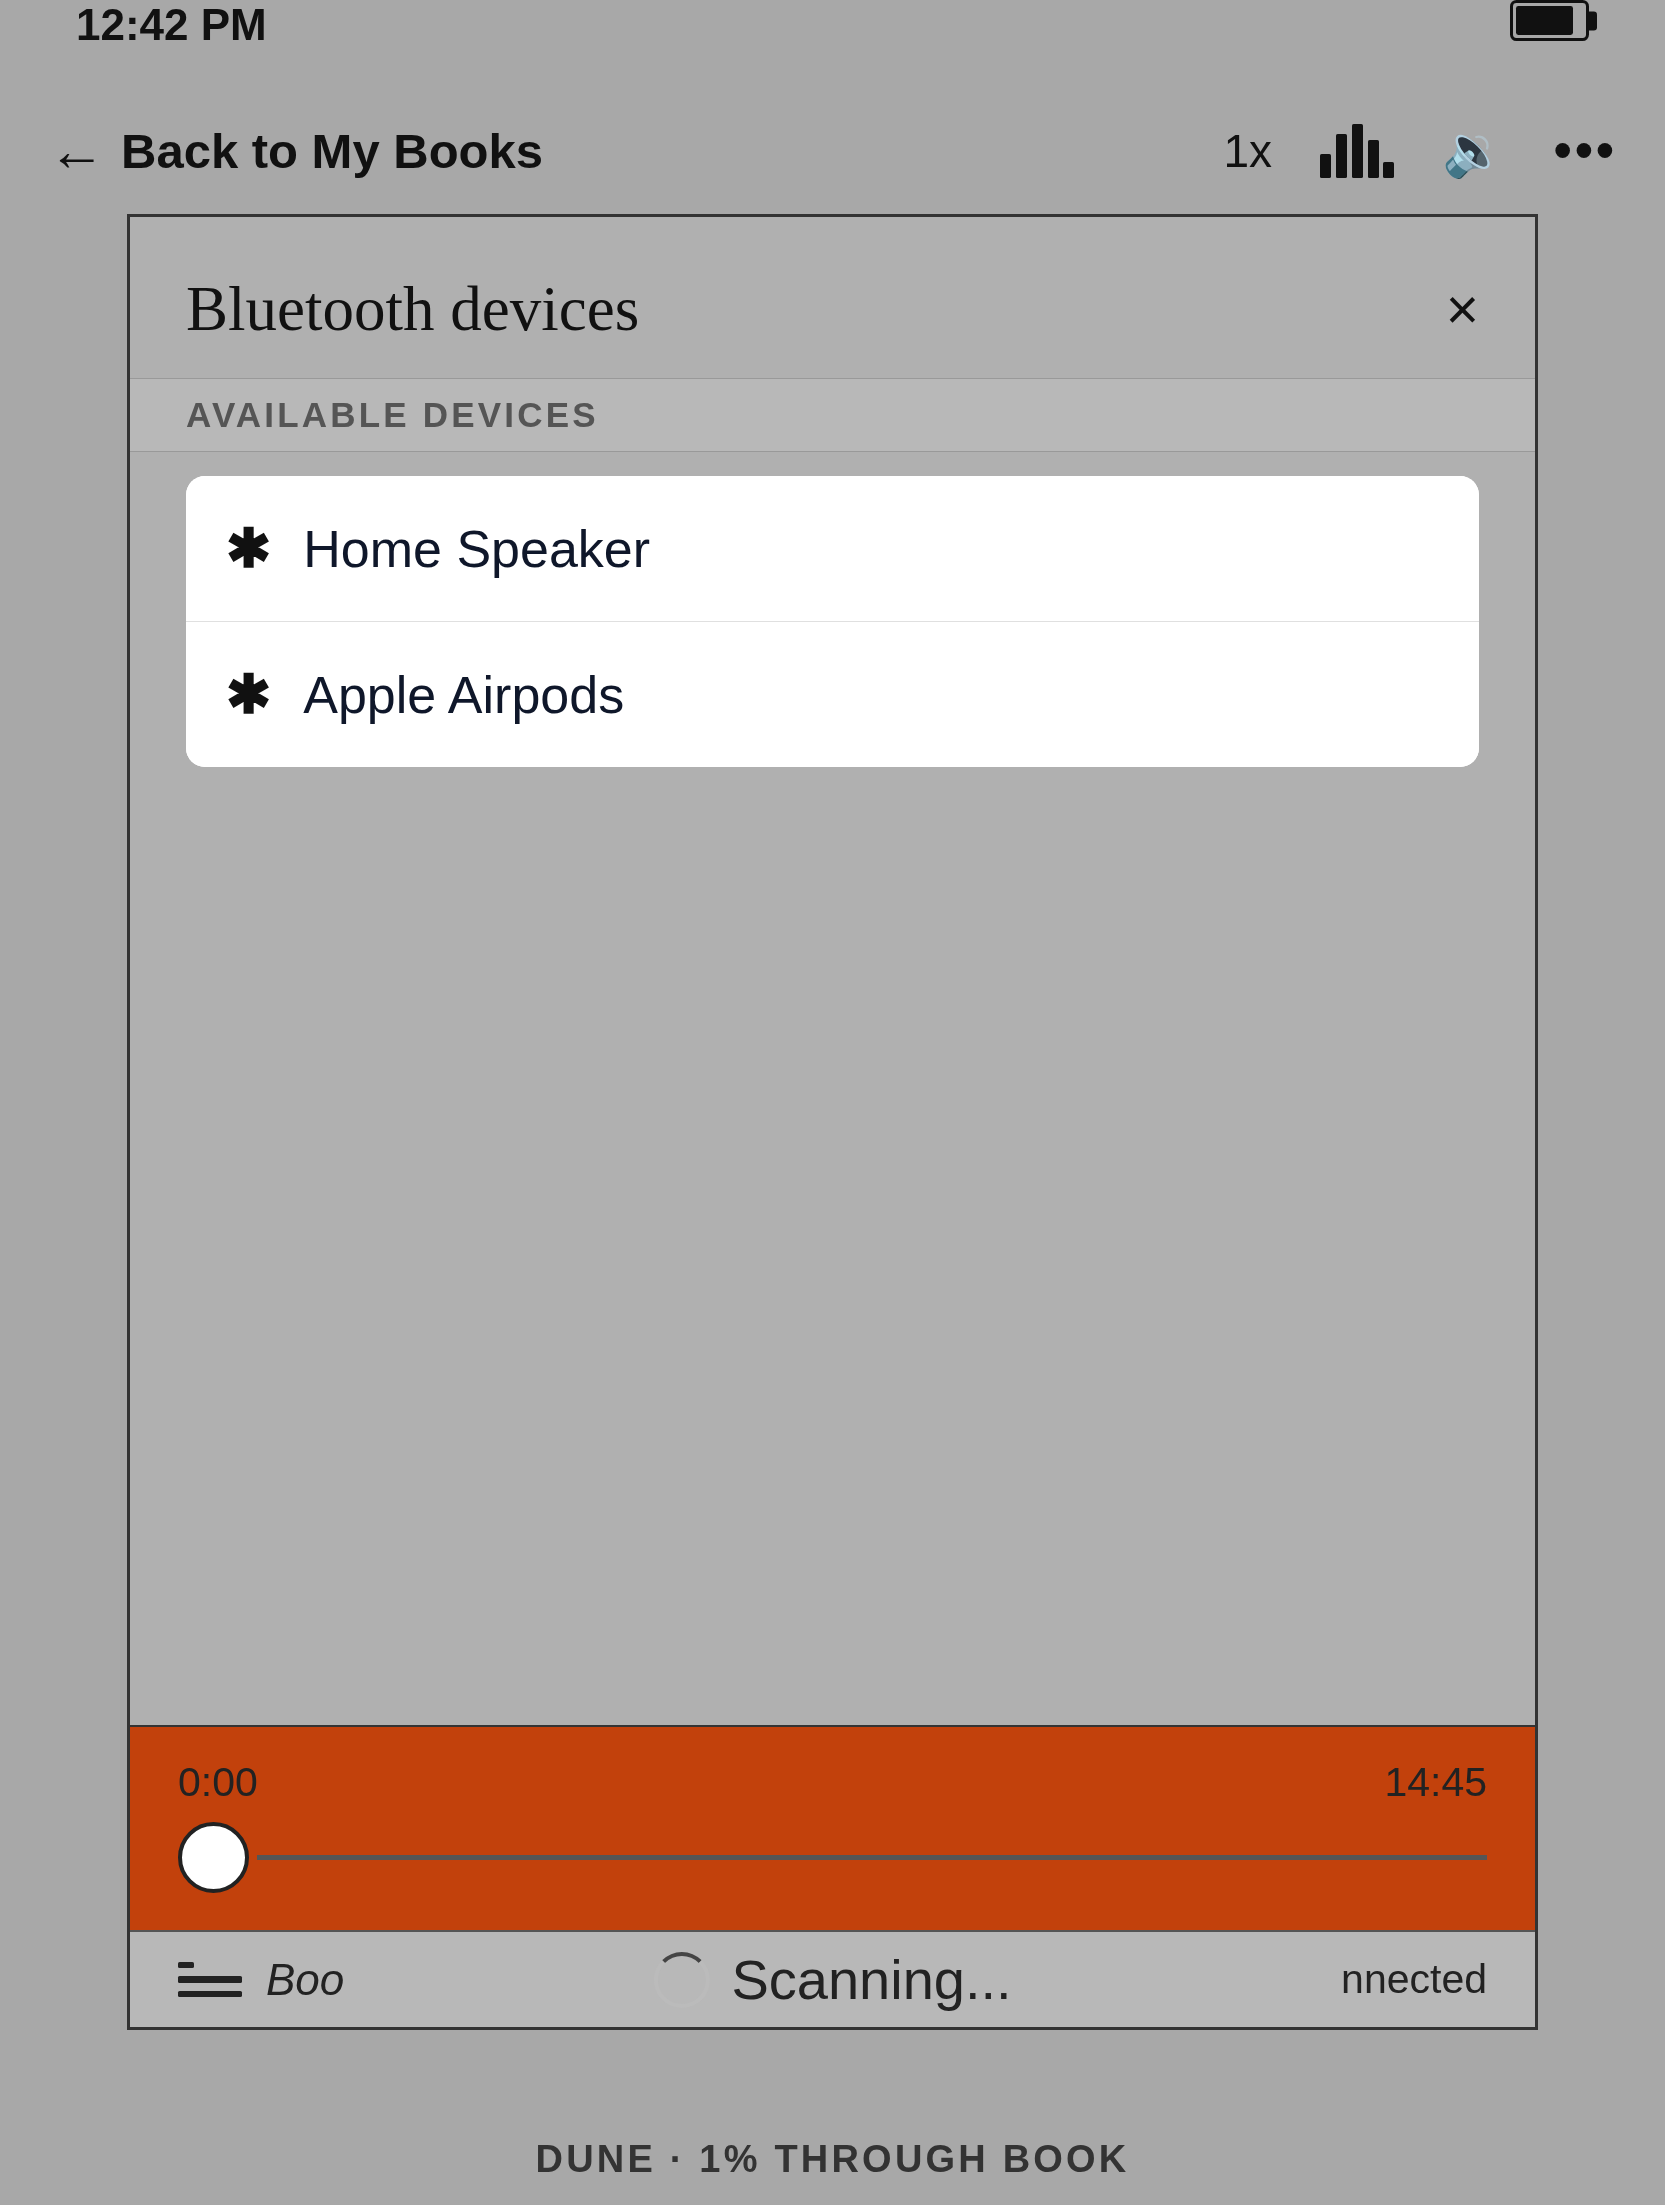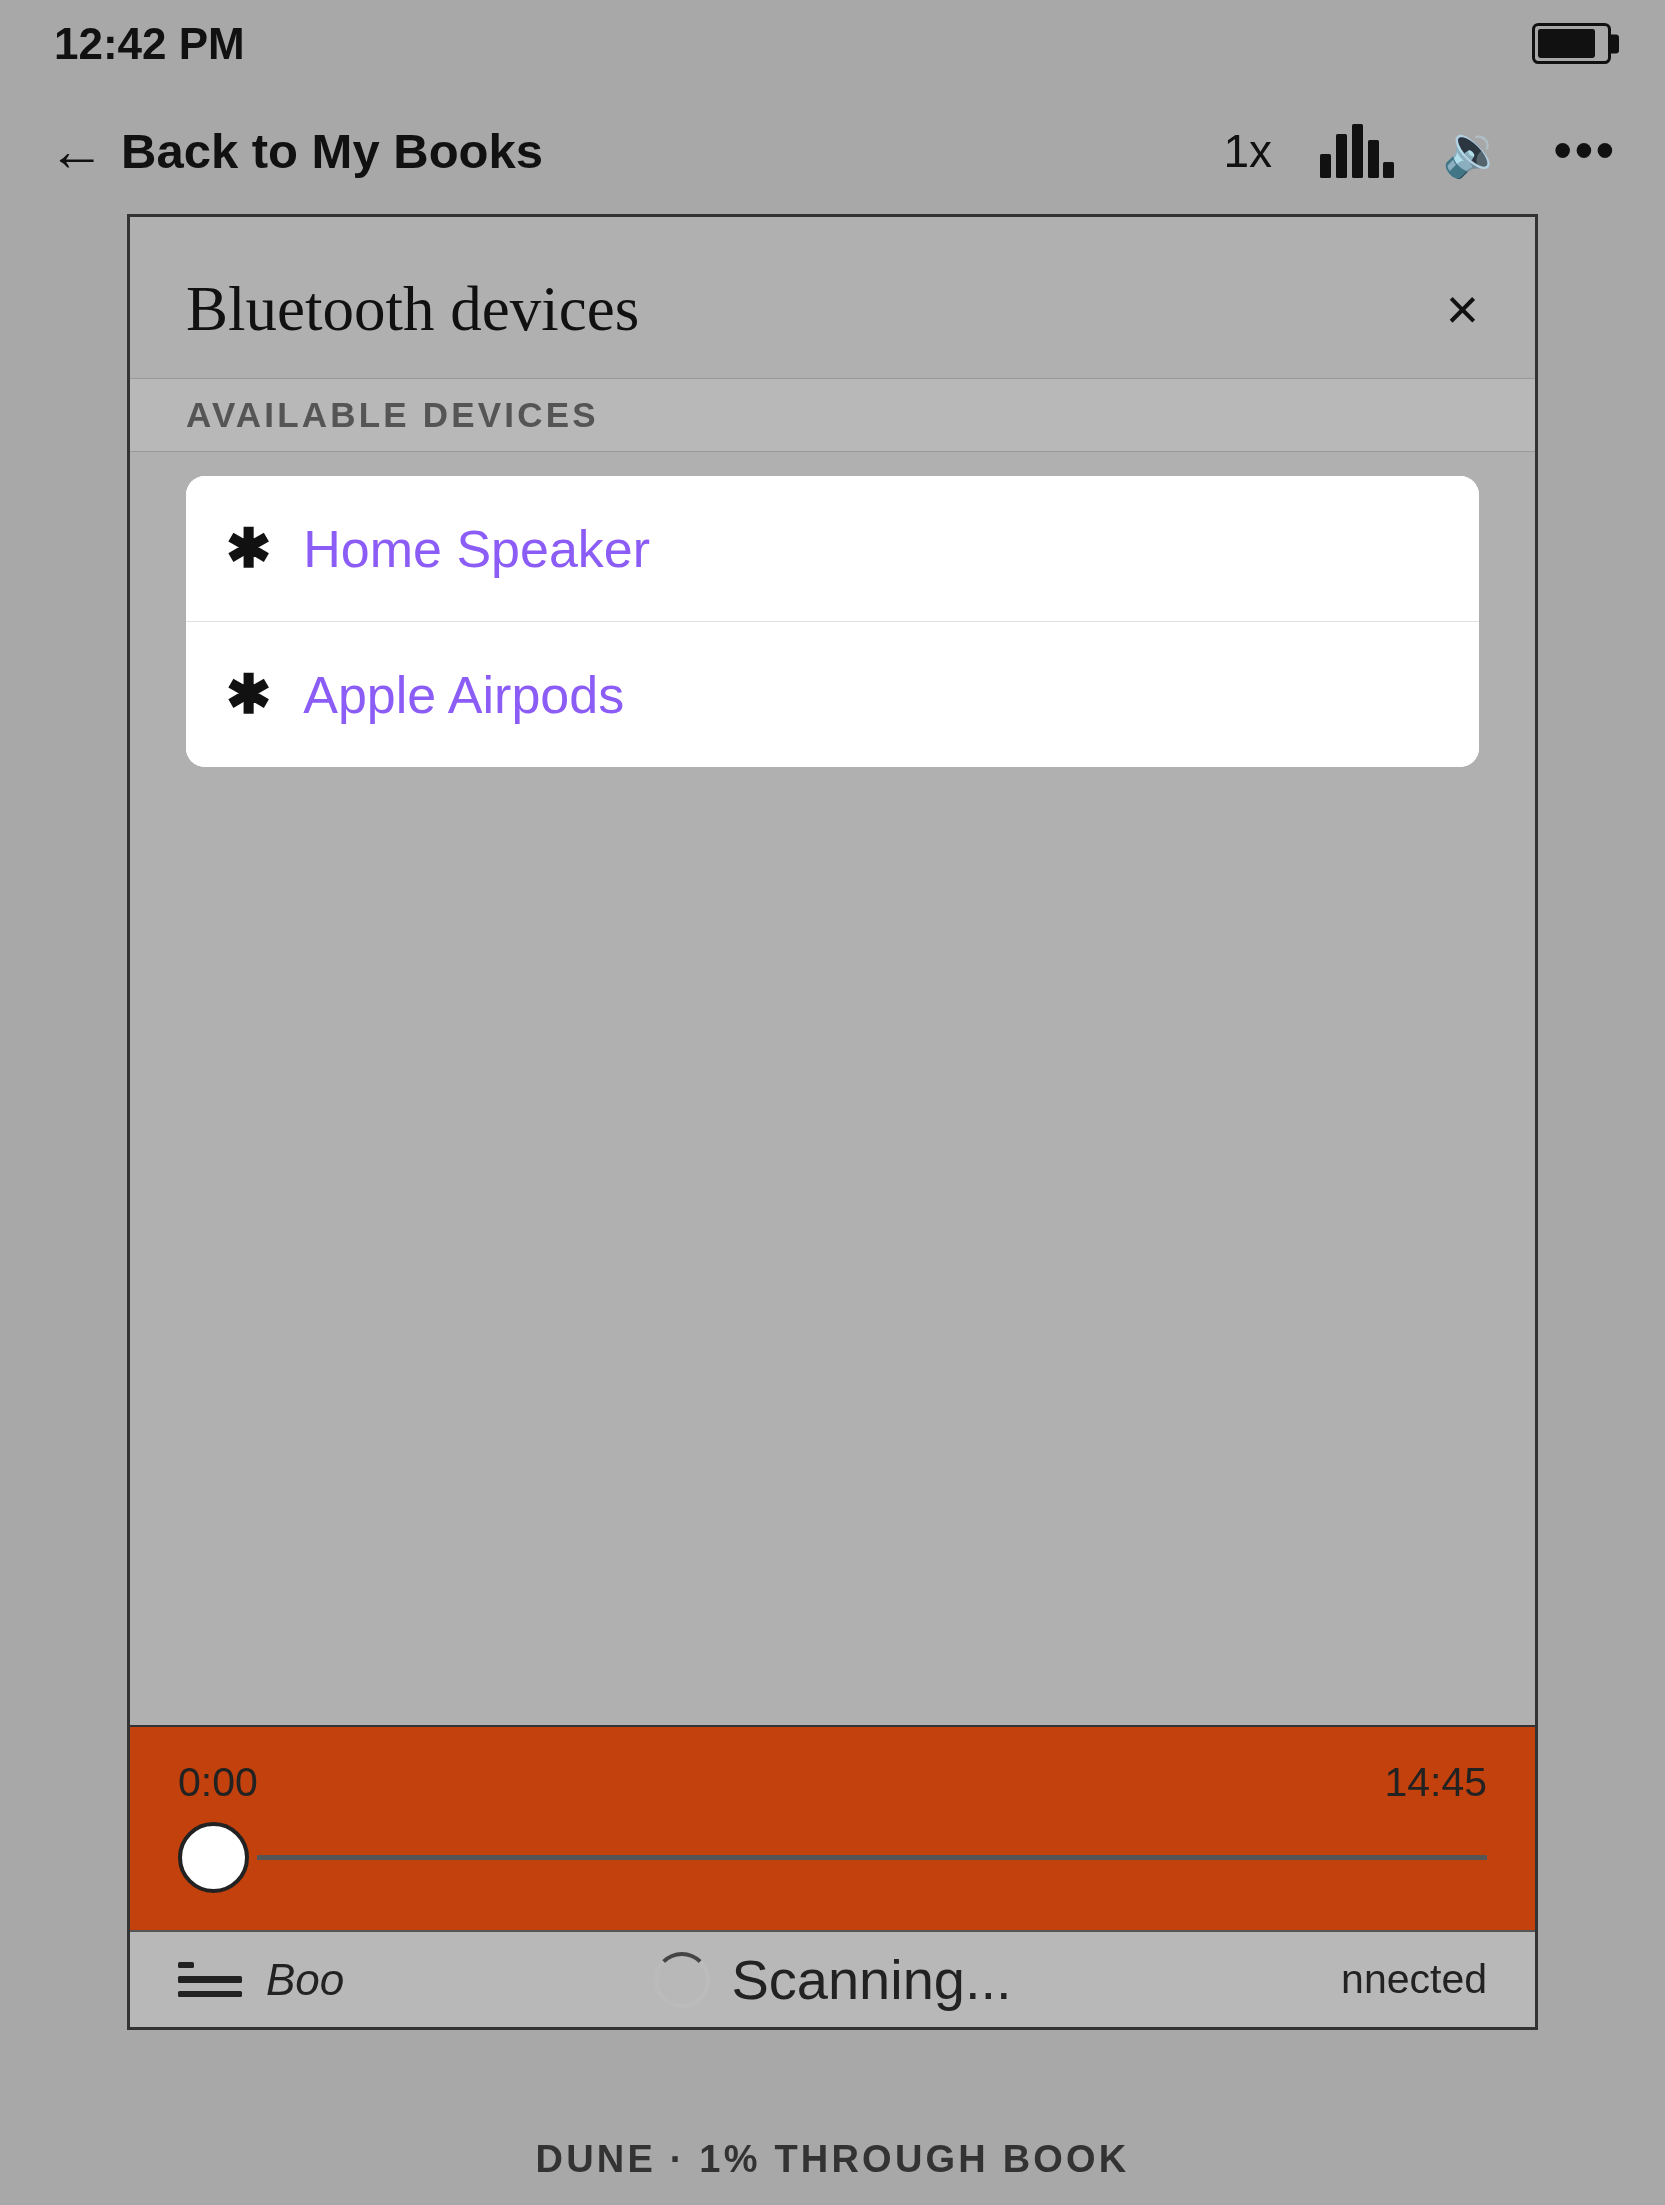--- a/index.html
+++ b/index.html
@@ -14,23 +14,23 @@
     }
 
     
     .status-bar {
       position: absolute;
       top: 0;
       left: 0;
       right: 0;
       height: 87px;
       display: flex;
-      align-items: center;
+      align-items: flex-start;
       justify-content: space-between;
-      padding: 0 54px;
+      padding: 0 76px;
     }
 
     .status-time {
       font-size: 44px;
       font-weight: 600;
       color: #111;
     }
 
     .battery-icon {
       width: 79px;
@@ -215,21 +215,21 @@
 
     .bluetooth-symbol {
       font-size: 54px;
       color: #111;
       font-weight: 700;
     }
 
     .device-name {
       font-size: 52px;
       font-weight: 500;
-      color: #8b5cf6;
+      color: #0f172a;
     }
 
     
     .bottom-section {
       position: absolute;
       bottom: 0;
       left: 0;
       right: 0;
       height: 302px;
       background: #c2410c;

